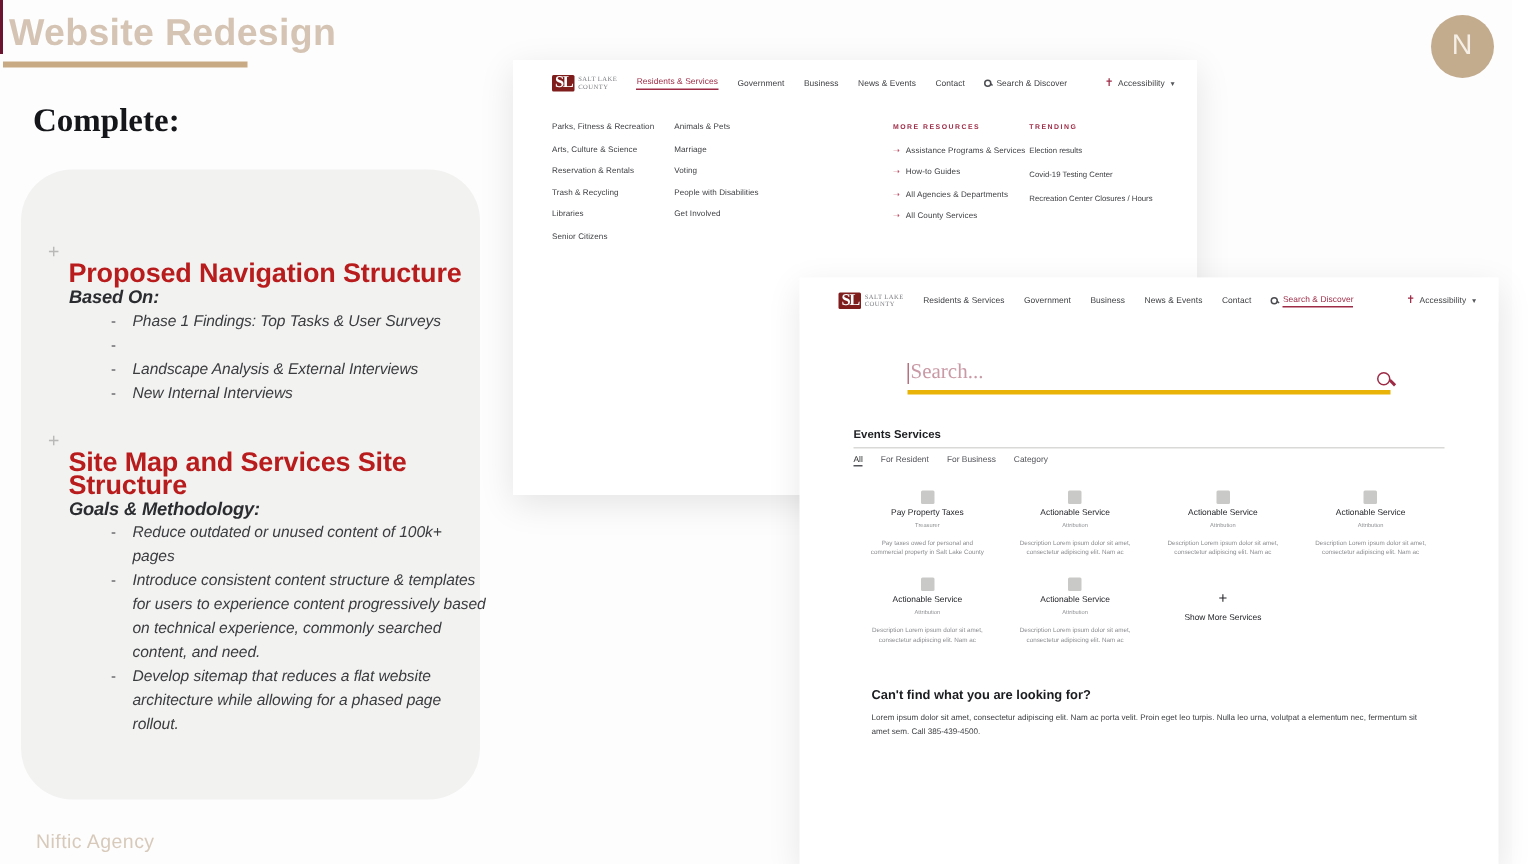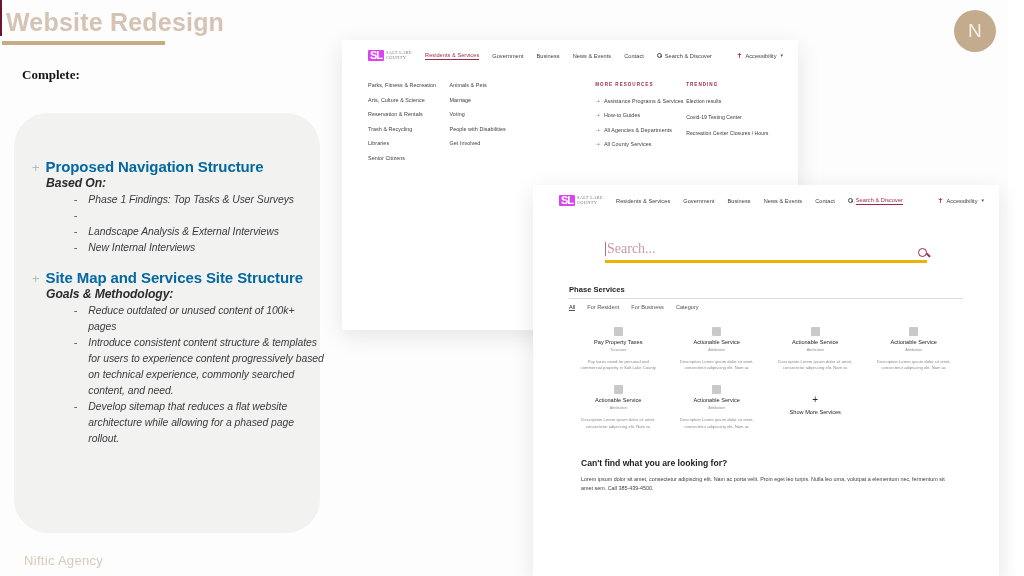--- a/index.html
+++ b/index.html
@@ -21,21 +21,21 @@
     font-size: 25px; font-weight: 700; letter-spacing: .2px;
     color: #d5c4b3;
   }
   .title-rule {
     position: absolute; left: 2px; top: 41px; width: 163px; height: 4px;
     background: #c8ab84;
   }
   .complete-head {
     position: absolute; left: 22px; top: 67px;
     font-family: "Liberation Serif", serif;
-    font-size: 13px; font-weight: 700; color: #15161a;
+    font-size: 22px; font-weight: 700; color: #15161a;
   }
   .avatar {
     position: absolute; right: 12px; top: 10px;
     width: 42px; height: 42px; border-radius: 50%;
     background: #c3ab8e; color: #f6efe6;
     display: flex; align-items: center; justify-content: center;
     font-size: 19px; letter-spacing: .5px;
   }
   .footer-brand {
     position: absolute; left: 24px; bottom: 8px;
@@ -48,22 +48,23 @@
     background: #f2f2f1; border-radius: 34px;
   }
   .panel-inner { position: absolute; left: 18px; top: 46px; width: 292px; }
 
   .group { margin-bottom: 14px; }
   .group-title-row { display: flex; align-items: flex-start; gap: 6px; }
   .plus-mark {
     color: #b9b9b7; font-size: 13px; line-height: 15px; flex: none; margin-top: 1px;
   }
   .group-title {
-    font-size: 15px; font-weight: 700; color: #0369a1; letter-spacing: -.1px;
+    font-size: 18px; font-weight: 700; color: #b91c1c; letter-spacing: -.1px;
     line-height: 15px;
+    margin-top: 16px;
   }
   .group-sub {
     font-size: 12.2px; font-style: italic; font-weight: 700; color: #2b2c2f;
     margin: 1px 0 2px 14px; letter-spacing: -.1px;
   }
   .bullets { margin-left: 42px; }
   .bullet { display: flex; gap: 11px; align-items: flex-start; }
   .bullet .dash { color: #4a4b4e; font-size: 10px; line-height: 16px; flex: none; }
   .bullet .txt {
     font-size: 10.4px; font-style: italic; color: #3b3c3f;
@@ -75,23 +76,23 @@
     position: absolute; background: #ffffff; overflow: hidden;
     box-shadow: 0 6px 22px rgba(0,0,0,.10);
   }
   .mock-a { left: 342px; top: 40px; width: 456px; height: 290px; }
   .mock-b { left: 533px; top: 185px; width: 466px; height: 392px; }
 
   
   .sitenav { display: flex; align-items: center; padding: 10px 14px 9px 26px; gap: 13px; background:#fff;}
   .logo { display: flex; align-items: center; gap: 2px; flex: none; }
   .logo-mark {
-    font-family: Liberation Sans, sans-serif; font-weight: 700; font-size: 11px;
+    font-family: Liberation Serif, serif; font-weight: 700; font-size: 11px;
     color: #6f7076; letter-spacing: -1px;
-    background: #d946ef; color:#fff; padding: 0 2px; line-height: 11px; border-radius: 1px;
+    background: #7f1d1d; color:#fff; padding: 0 2px; line-height: 11px; border-radius: 1px;
   }
   .logo-text { display: flex; flex-direction: column; line-height: 4.6px; }
   .logo-text span {
     font-family: "Liberation Serif", serif; font-size: 4.4px; color: #76777c;
     letter-spacing: .3px;
   }
   .navlinks { display: flex; gap: 13px; align-items: center; }
   .navlink {
     font-size: 5.6px; color: #3c3d41; white-space: nowrap; letter-spacing: .05px;
   }
@@ -323,21 +324,21 @@
       <div class="search-wrap">
         <span style="display:flex;align-items:center;">
           <span class="caretline"></span>
           <span class="search-ph">Search...</span>
         </span>
         <span class="search-mag"></span>
       </div>
     </div>
 
     <div class="cs">
-      <div class="cs-title">Phase Services</div>
+      <div class="cs-title">Events Services</div>
       <div class="cs-rule"></div>
       <div class="cs-tabs">
         <span class="cs-tab active">All</span>
         <span class="cs-tab">For Resident</span>
         <span class="cs-tab">For Business</span>
         <span class="cs-tab">Category</span>
       </div>
 
       <div class="cards">
         <div class="card">

